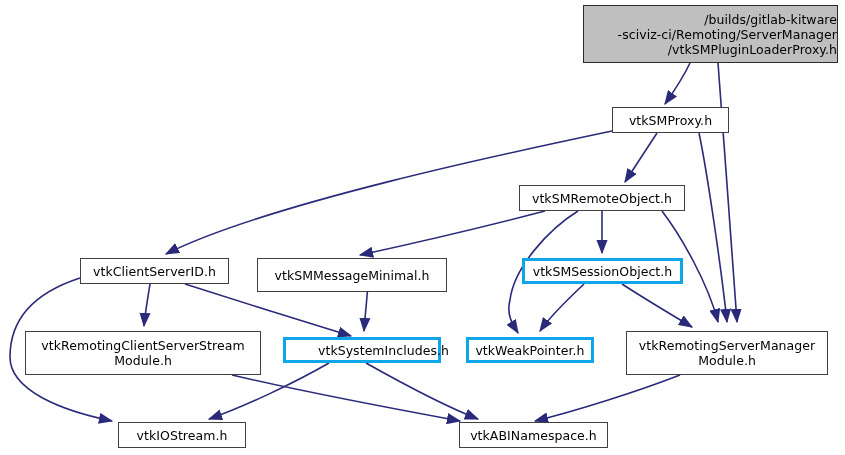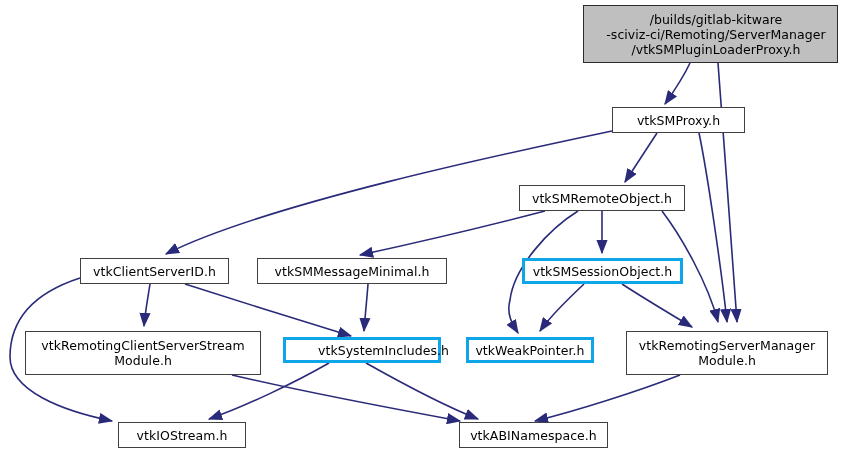--- a/index.html
+++ b/index.html
@@ -35,21 +35,21 @@
     color: #000000;
     font-size: 12.5px;
     line-height: 15px;
     letter-spacing: 0.05px;
     white-space: pre-line;
     z-index: 2;
   }
   .gnode.root {
     background: #bfbfbf;
     border: 1px solid #2b2b2b;
-    text-align: center;
+    text-align: right;
     justify-content: flex-start;
     padding-left: 11px;
   }
   .gnode.red {
     border: 3px solid #0ea5e9;
   }
   .gnode-label {
     display: block;
     width: 100%;
     white-space: pre-line;
@@ -84,24 +84,24 @@
         <path d="M 329,363 C 296,382 244,407 209,419" fill="none" stroke="#2a2a7a" stroke-width="1.6" marker-end="url(#arrowhead)"></path>
         <path d="M 366,363 C 398,381 447,407 478,419" fill="none" stroke="#2a2a7a" stroke-width="1.6" marker-end="url(#arrowhead)"></path>
         <path d="M 232,375 C 300,391 411,412 460,421" fill="none" stroke="#2a2a7a" stroke-width="1.6" marker-end="url(#arrowhead)"></path>
         <path d="M 680,375 C 639,391 576,411 535,421" fill="none" stroke="#2a2a7a" stroke-width="1.6" marker-end="url(#arrowhead)"></path>
       </g>
   </svg>
   <div id="node-group">
       <div class="gnode root" style="left: 583px; top: 5px; width: 255px; height: 58px;"><span class="gnode-label">/builds/gitlab-kitware
 -sciviz-ci/Remoting/ServerManager
 /vtkSMPluginLoaderProxy.h</span></div>
-      <div class="gnode" style="left: 612px; top: 107px; width: 133px; height: 26px;"><span class="gnode-label">vtkSMProxy.h</span></div>
+      <div class="gnode" style="left: 612px; top: 107px; width: 117px; height: 26px;"><span class="gnode-label">vtkSMProxy.h</span></div>
       <div class="gnode" style="left: 519px; top: 185px; width: 166px; height: 26px;"><span class="gnode-label">vtkSMRemoteObject.h</span></div>
       <div class="gnode" style="left: 80px; top: 258px; width: 149px; height: 26px;"><span class="gnode-label">vtkClientServerID.h</span></div>
-      <div class="gnode" style="left: 257px; top: 258px; width: 190px; height: 26px;"><span class="gnode-label">vtkSMMessageMinimal.h</span></div>
+      <div class="gnode" style="left: 257px; top: 258px; width: 190px; height: 34px;"><span class="gnode-label">vtkSMMessageMinimal.h</span></div>
       <div class="gnode red" style="left: 522px; top: 258px; width: 161px; height: 26px;"><span class="gnode-label">vtkSMSessionObject.h</span></div>
       <div class="gnode" style="left: 25px; top: 331px; width: 236px; height: 44px;"><span class="gnode-label">vtkRemotingClientServerStream
 Module.h</span></div>
       <div class="gnode red" style="left: 283px; top: 337px; width: 158px; height: 26px; padding-left: 32px;"><span class="gnode-label">vtkSystemIncludes.h</span></div>
       <div class="gnode red" style="left: 466px; top: 337px; width: 128px; height: 26px;"><span class="gnode-label">vtkWeakPointer.h</span></div>
       <div class="gnode" style="left: 626px; top: 331px; width: 202px; height: 44px;"><span class="gnode-label">vtkRemotingServerManager
 Module.h</span></div>
       <div class="gnode" style="left: 118px; top: 422px; width: 128px; height: 26px;"><span class="gnode-label">vtkIOStream.h</span></div>
       <div class="gnode" style="left: 459px; top: 422px; width: 149px; height: 26px;"><span class="gnode-label">vtkABINamespace.h</span></div>
     </div>

